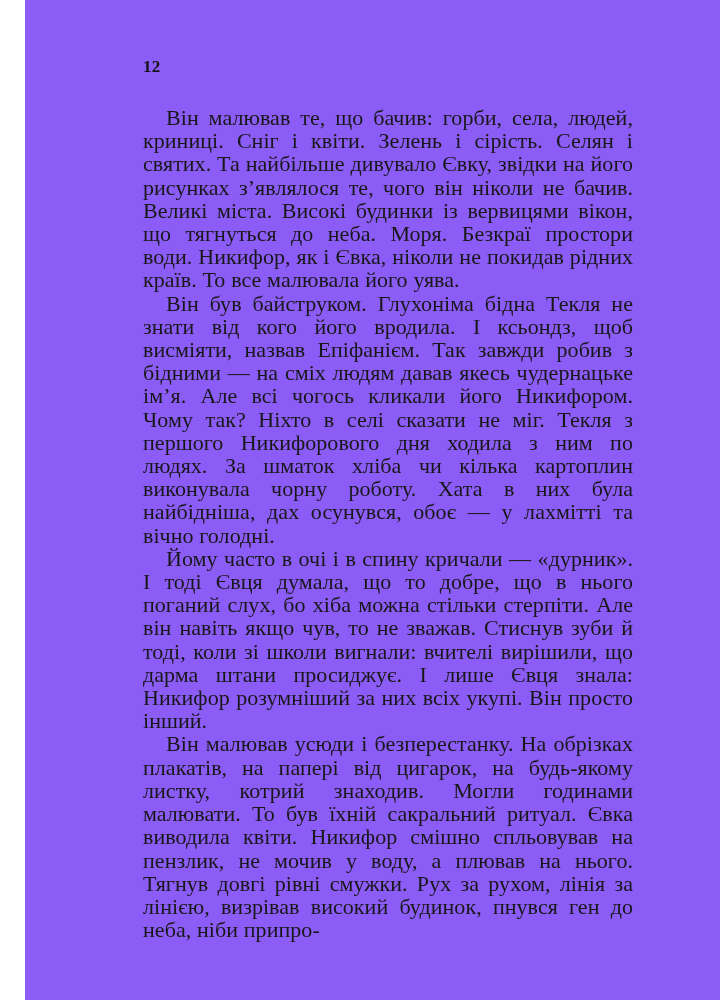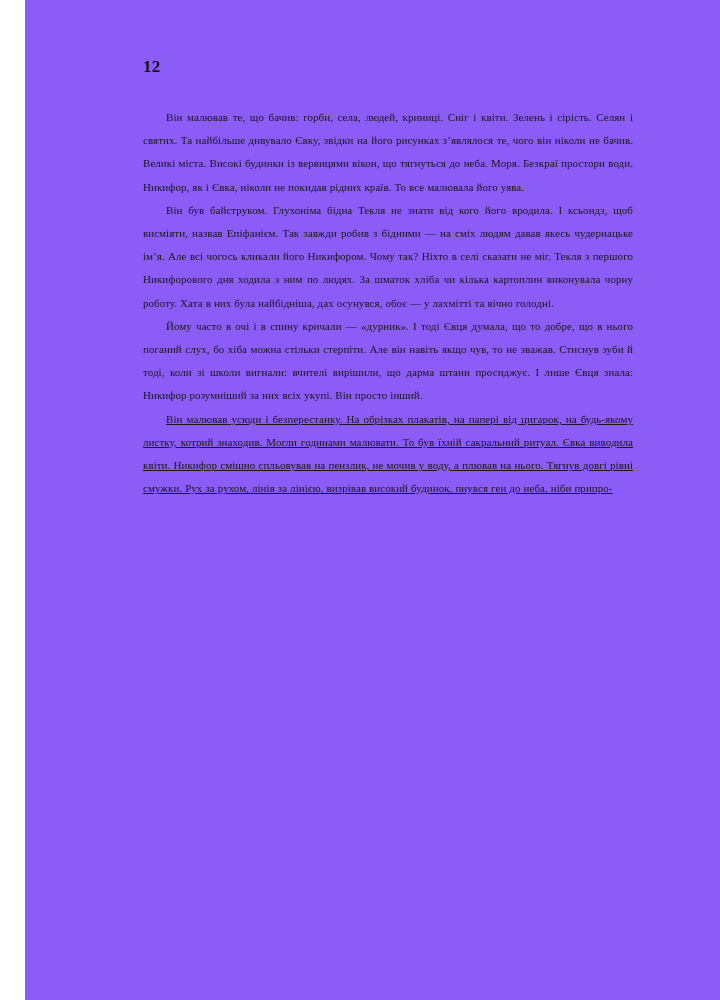--- a/index.html
+++ b/index.html
@@ -37,30 +37,29 @@
     position: absolute;
     left: 118px;
     top: 106px;
     width: 490px;
   }
   .para {
     margin: 0;
     text-indent: 23px;
     text-align: justify;
     text-justify: inter-word;
-    font-size: 11px;
+    font-size: 22px;
     line-height: 23.2px;
     color: #181818;
     letter-spacing: 0.05px;
     word-spacing: 0.2px;
     -webkit-font-smoothing: antialiased;
   }
   .para:last-child {
     text-align: justify;
-    text-decoration: underline;
   }
 </style>
 </head>
 <body>
 
 <div class="page">
 
   <div class="folio">12</div>
 
   <div class="textblock">

